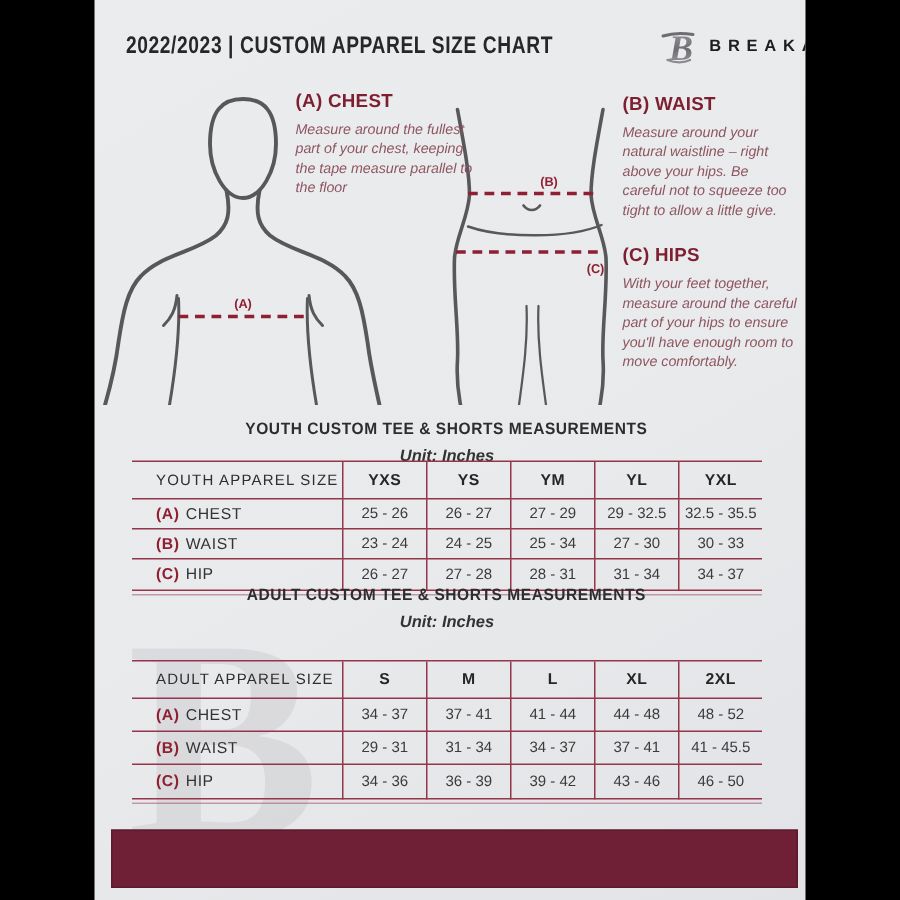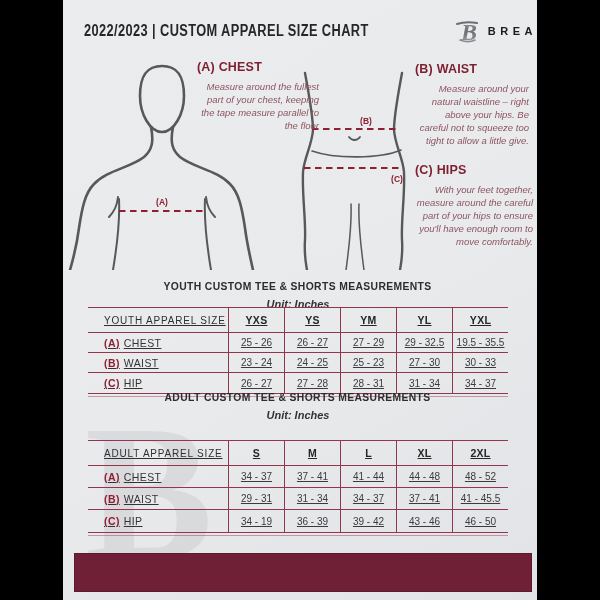--- a/index.html
+++ b/index.html
@@ -16,50 +16,50 @@
   html,body{margin:0;padding:0;background:#000;}
   body{font-family:"Liberation Sans",sans-serif;}
   .stage{position:relative;width:600px;height:600px;background:#000;overflow:hidden;}
   .page{
     position:absolute;left:63px;top:0;width:474px;height:600px;
     background:linear-gradient(150deg,#ebecee 0%,#e9eaec 55%,#e2e3e6 100%);
     overflow:hidden;
   }
   
   .doc-header{position:absolute;top:16px;left:21px;right:27px;height:30px;
-    display:flex;justify-content:space-between;align-items:center;gap:15px;}
+    display:flex;justify-content:space-between;align-items:center;}
   .doc-title{font-size:16px;font-weight:bold;color:#272727;letter-spacing:.5px;white-space:nowrap;}
   .doc-title .squeeze{display:inline-block;transform:scaleX(.8);transform-origin:left center;}
   .brand{display:flex;align-items:center;gap:7px;}
   .brand-name{font-size:11px;font-weight:bold;color:#1d1d1d;letter-spacing:4.5px;white-space:nowrap;}
   
   .figures{position:absolute;left:0;top:55px;width:474px;height:215px;}
   .fig-label{font-size:8.5px;font-weight:bold;fill:var(--crimson);font-family:"Liberation Sans",sans-serif;}
   
   .instr{position:absolute;}
   .instr h3{margin:0;font-size:12.5px;font-weight:bold;color:var(--maroon);letter-spacing:.2px;}
-  .instr p{margin:6px 0 0 0;font-size:9.5px;font-style:italic;line-height:1.38;color:var(--plum);text-align:right;}
+  .instr p{margin:6px 0 0 0;font-size:9.5px;font-style:italic;line-height:1.38;color:var(--plum);}
   .instr.chest{left:134px;top:60px;width:122px;}
   .instr.waist{left:352px;top:62px;width:114px;}
   .instr.hips{left:352px;top:163px;width:118px;}
   
   .sec-title{position:absolute;left:25px;width:420px;text-align:center;z-index:2;}
   .sec-title .t1{font-size:11px;font-weight:bold;color:#2d2d2d;letter-spacing:.4px;display:inline-block;transform:scaleX(.94);}
   .sec-title .t2{font-size:11px;font-style:italic;font-weight:600;color:#333;margin-top:4px;}
   .sec-title.youth-pos{top:276px;}
   .sec-title.adult-pos{top:387px;}
   
   .size-table{position:absolute;left:25px;width:420px;display:grid;
     grid-template-columns:140px 56px 56px 56px 56px 56px;
     border-top:1px solid var(--tline);z-index:2;}
   .size-table.youth{top:307px;grid-template-rows:25px 20px 20px 21px;}
   .size-table.adult{top:440px;grid-template-rows:25px 22px 22px 23px;}
   .size-table::after{content:"";position:absolute;left:0;right:0;bottom:-3px;height:1px;
     background:rgba(147,53,75,.45);}
-  .cell{display:flex;align-items:center;justify-content:center;border-bottom:1px solid var(--tline);text-decoration:underline;}
+  .cell{display:flex;align-items:center;justify-content:center;border-bottom:1px solid var(--tline);}
   .cell.vl{border-left:1px solid var(--tline);}
   .cell.labh{justify-content:flex-start;padding-left:16px;font-size:10px;letter-spacing:.8px;color:#2f2f30;}
   .cell.h{font-size:10.5px;font-weight:bold;color:#262626;letter-spacing:.3px;}
   .cell.lab{justify-content:flex-start;padding-left:16px;font-size:10.5px;color:#333;letter-spacing:.4px;}
   .cell.lab .pfx{font-weight:bold;color:var(--crimson);margin-right:4px;}
   .cell.v{font-size:10px;color:var(--cell-ink);}
   
   .watermark{position:absolute;left:22px;top:398px;z-index:0;
     font-family:"Liberation Serif",serif;font-weight:bold;font-size:192px;line-height:1;
     color:rgba(120,122,132,.13);}
@@ -153,29 +153,29 @@
       <div class="cell h vl">YXL</div>
 
       <div class="cell lab">
         <span class="pfx">(A)</span>
         <span>CHEST</span>
       </div>
       <div class="cell v vl">25 - 26</div>
       <div class="cell v vl">26 - 27</div>
       <div class="cell v vl">27 - 29</div>
       <div class="cell v vl">29 - 32.5</div>
-      <div class="cell v vl">19.5 - 35.5</div>
+      <div class="cell v vl">32.5 - 35.5</div>
 
       <div class="cell lab">
         <span class="pfx">(B)</span>
         <span>WAIST</span>
       </div>
       <div class="cell v vl">23 - 24</div>
       <div class="cell v vl">24 - 25</div>
-      <div class="cell v vl">25 - 23</div>
+      <div class="cell v vl">25 - 34</div>
       <div class="cell v vl">27 - 30</div>
       <div class="cell v vl">30 - 33</div>
 
       <div class="cell lab">
         <span class="pfx">(C)</span>
         <span>HIP</span>
       </div>
       <div class="cell v vl">26 - 27</div>
       <div class="cell v vl">27 - 28</div>
       <div class="cell v vl">28 - 31</div>
@@ -213,21 +213,21 @@
       <div class="cell v vl">29 - 31</div>
       <div class="cell v vl">31 - 34</div>
       <div class="cell v vl">34 - 37</div>
       <div class="cell v vl">37 - 41</div>
       <div class="cell v vl">41 - 45.5</div>
 
       <div class="cell lab">
         <span class="pfx">(C)</span>
         <span>HIP</span>
       </div>
-      <div class="cell v vl">34 - 19</div>
+      <div class="cell v vl">34 - 36</div>
       <div class="cell v vl">36 - 39</div>
       <div class="cell v vl">39 - 42</div>
       <div class="cell v vl">43 - 46</div>
       <div class="cell v vl">46 - 50</div>
     </div>
 
     <div class="footer-bar"></div>
   </div>
 </div>
 

